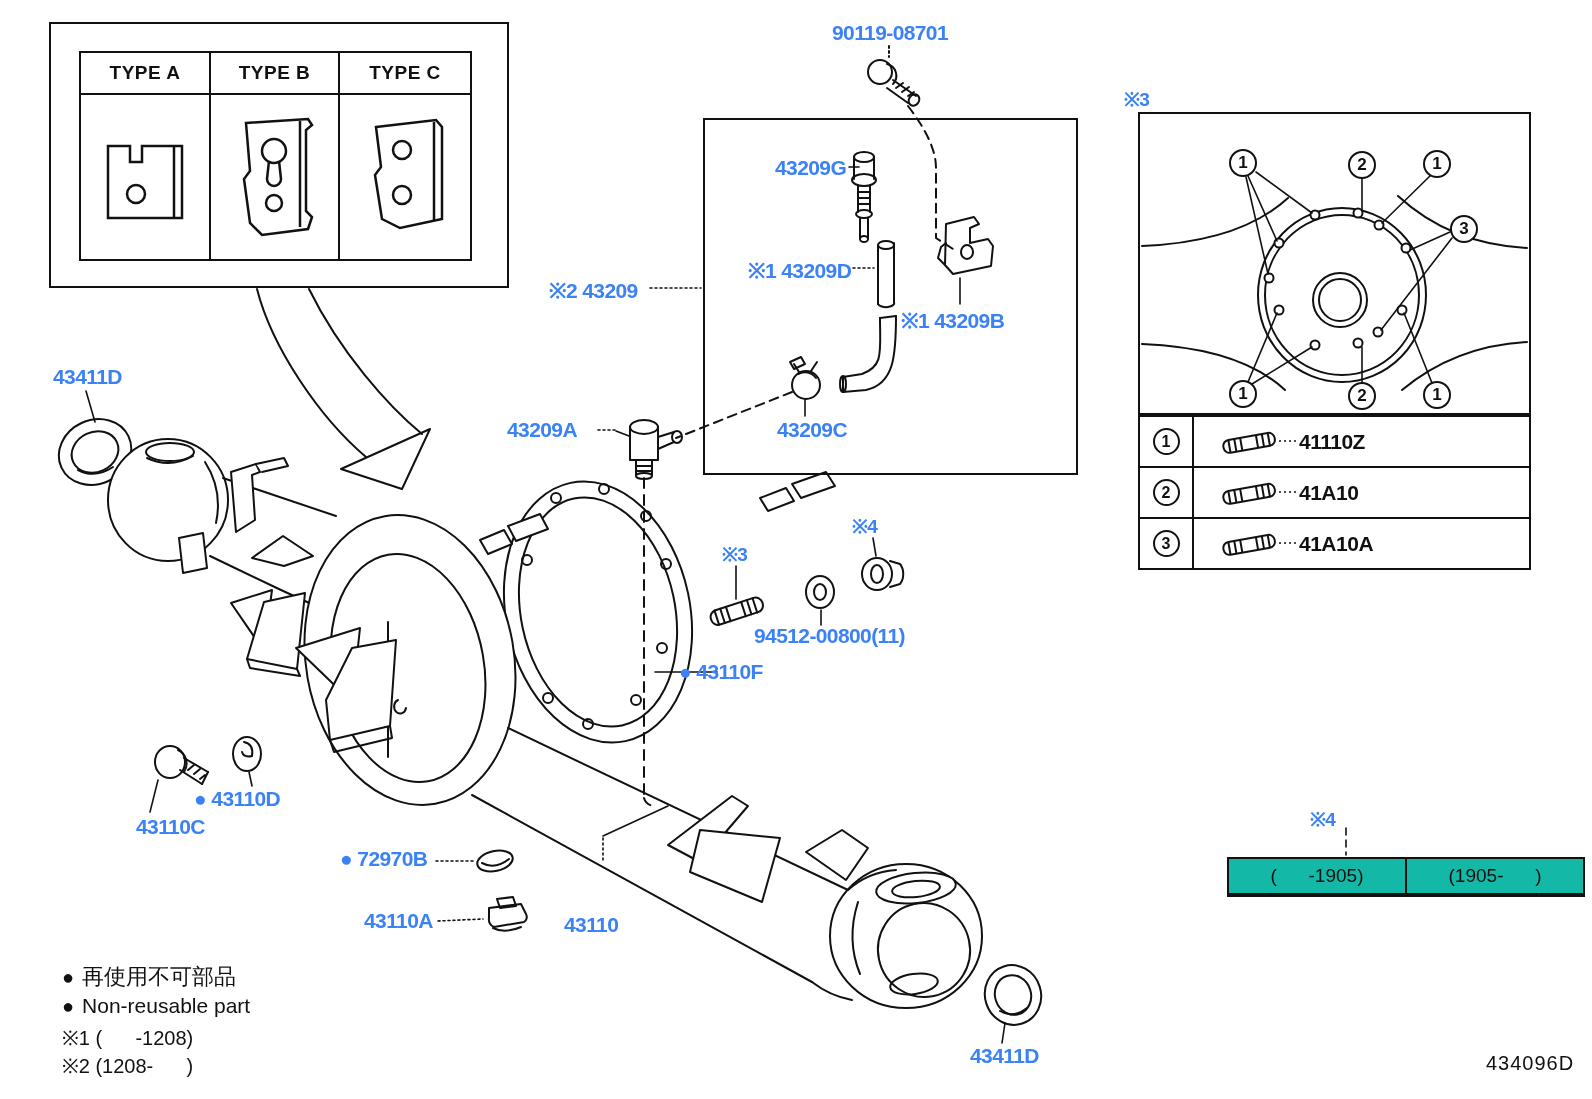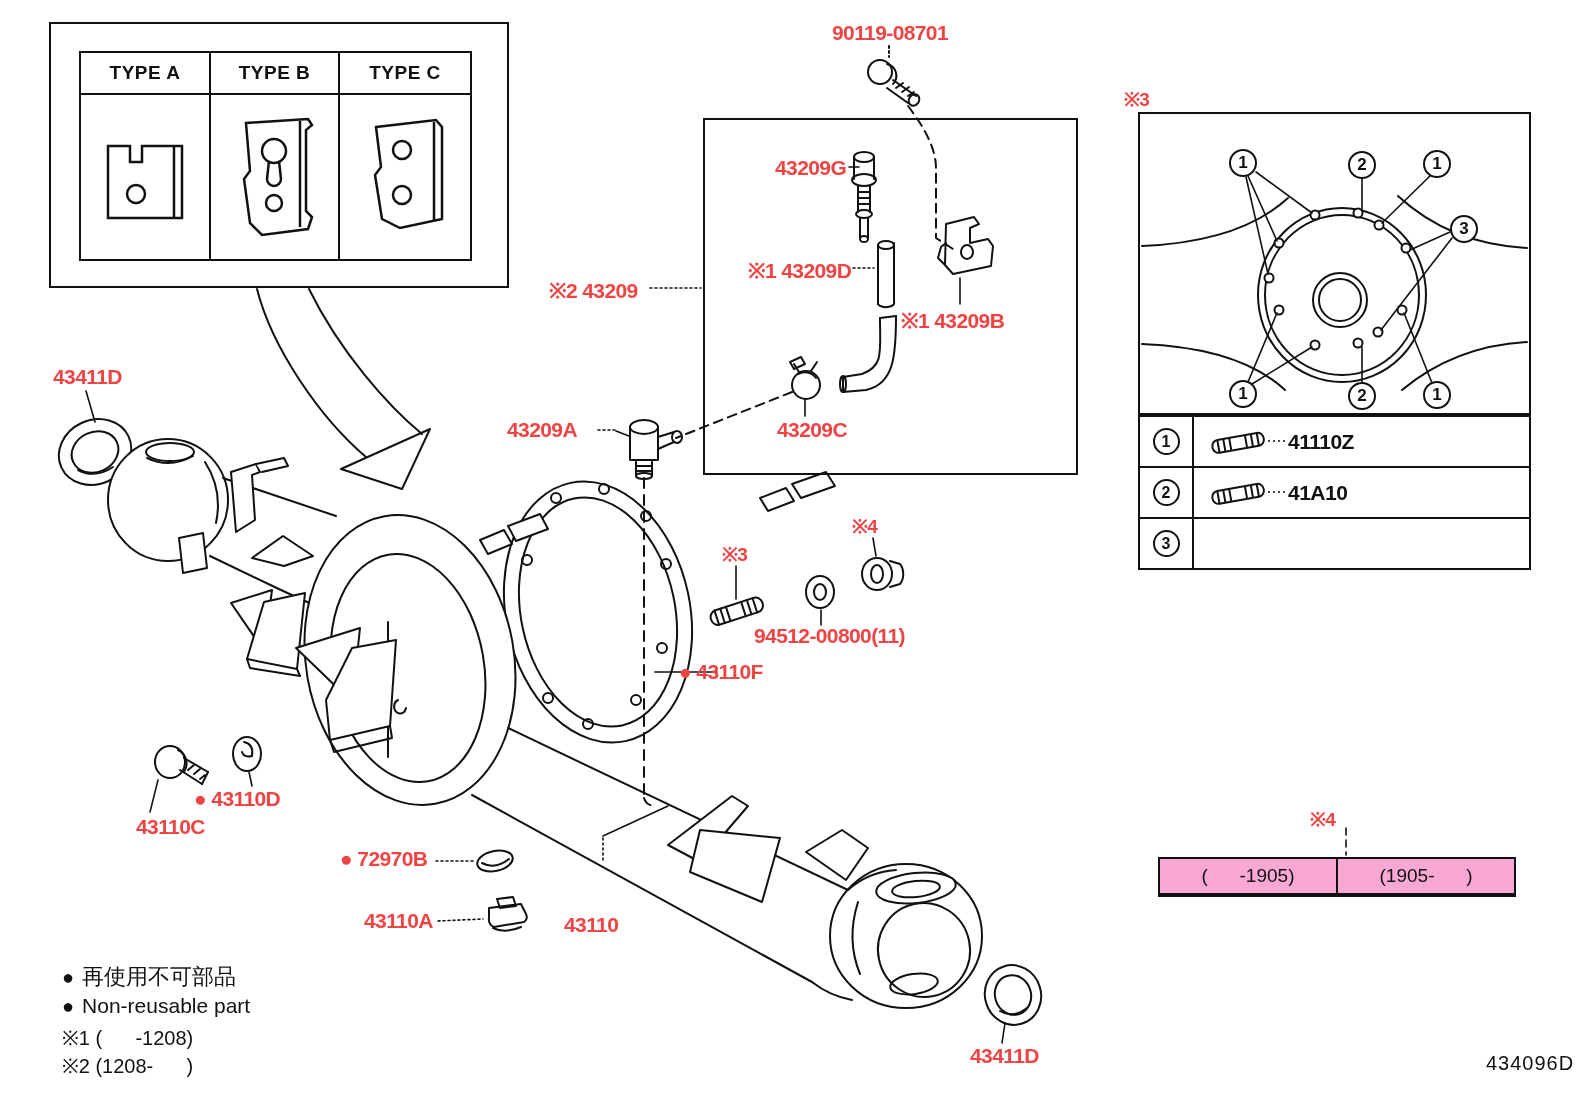--- a/index.html
+++ b/index.html
@@ -2,49 +2,49 @@
 <html><head>
 <meta charset="utf-8">
 <style>
   html,body{margin:0;padding:0;background:#fff}
   .page{position:relative;width:1592px;height:1099px;background:#fff;overflow:hidden;
         font-family:"Liberation Sans",sans-serif;color:#111}
   svg{display:block}
   .art{position:absolute;left:0;top:0;z-index:1}
   .box{position:absolute;border:2px solid #111;background:transparent;z-index:2;box-sizing:border-box}
   .lbl{position:absolute;font:bold 21px "Liberation Sans",sans-serif;letter-spacing:-0.6px;
-       white-space:pre;z-index:4;color:#ef4444}
+       white-space:pre;z-index:4;color:#3b82f6}
   .lbl.sm{font-size:19px}
   .doc{position:absolute;font:20px "Liberation Sans",sans-serif;letter-spacing:1px;z-index:4}
   
   .type-table{position:absolute;left:79px;top:51px;display:grid;
       grid-template-columns:130px 129px 130px;grid-template-rows:42px 164px;
       border:2px solid #111;z-index:3;background:#fff}
   .type-th{border-right:2px solid #111;border-bottom:2px solid #111;display:flex;
       align-items:center;justify-content:center;font:bold 19px "Liberation Sans",sans-serif;letter-spacing:.5px}
   .type-th:nth-child(3){border-right:none}
   .type-td{border-right:2px solid #111;display:flex;align-items:center;justify-content:center}
   .type-td:last-child{border-right:none}
   
   .stud-table{position:absolute;left:1138px;top:415px;width:393px;border:2px solid #111;
       z-index:3;background:#fff;box-sizing:border-box}
   .stud-row{display:flex;height:49px;border-bottom:2px solid #111;align-items:stretch}
   .stud-row:last-child{border-bottom:none}
   .stud-num{width:52px;border-right:2px solid #111;display:flex;align-items:center;justify-content:center}
-  .stud-body{flex:1;display:flex;align-items:center;padding-left:12px}
+  .stud-body{flex:1;display:flex;align-items:center;padding-left:23px}
   .stud-part{font:bold 21px "Liberation Sans",sans-serif;letter-spacing:-0.5px}
   .circ{width:27px;height:27px;border:2px solid #111;border-radius:50%;display:flex;align-items:center;
       justify-content:center;font:bold 16px "Liberation Sans",sans-serif;background:#fff;box-sizing:border-box}
   
   .co{position:absolute;width:28px;height:28px;border:2px solid #111;border-radius:50%;
       display:flex;align-items:center;justify-content:center;font:bold 17px "Liberation Sans",sans-serif;
       background:#fff;z-index:3;box-sizing:border-box}
   
-  .spec-table{position:absolute;left:1158px;top:857px;width:358px;border:2px solid #111;z-index:3;
-      background:#f9a8d4;box-sizing:border-box}
+  .spec-table{position:absolute;left:1227px;top:857px;width:358px;border:2px solid #111;z-index:3;
+      background:#14b8a6;box-sizing:border-box}
   .spec-head{display:flex;border-bottom:2px solid #111}
   .spec-th{flex:1;height:34px;display:flex;align-items:center;justify-content:center;
       font:19px "Liberation Sans",sans-serif;white-space:pre}
   .spec-th:first-child{border-right:2px solid #111}
   .spec-bodyrow{display:flex}
   .spec-td{flex:1;height:146px;position:relative}
   .spec-td:first-child{border-right:2px solid #111}
   .spec-part{position:absolute;top:5px;width:100%;text-align:center;
       font:bold 18px "Liberation Sans",sans-serif;letter-spacing:-0.8px;white-space:pre}
   .spec-dim{position:absolute;font:18px "Liberation Sans",sans-serif;z-index:4}
@@ -360,20 +360,30 @@
           </g>
           <path d="M62,12 H80" stroke-dasharray="2 3" stroke-width="1.4"></path>
         </svg>
         <span class="stud-part">41A10</span>
       </div>
     </div>
     <div class="stud-row">
       <div class="stud-num">
           <span class="circ">3</span>
         </div>
+      <div class="stud-body">
+        <svg width="82" height="26" viewBox="0 0 82 26" fill="none" stroke="#111" stroke-width="2">
+          <g transform="rotate(-10 34 13)">
+            <rect x="6" y="7" width="52" height="13" rx="6"></rect>
+            <path d="M12,7 v13 M18,7 v13 M24,7 v13 M40,7 v13 M46,7 v13 M52,7 v13"></path>
+          </g>
+          <path d="M62,12 H80" stroke-dasharray="2 3" stroke-width="1.4"></path>
+        </svg>
+        <span class="stud-part">41A10A</span>
+      </div>
     </div>
   </div>
 
   <div class="spec-table">
     <div class="spec-head">
       <div class="spec-th">(      -1905)</div>
       <div class="spec-th">(1905-      )</div>
     </div>
     <div class="spec-bodyrow">
     </div>

